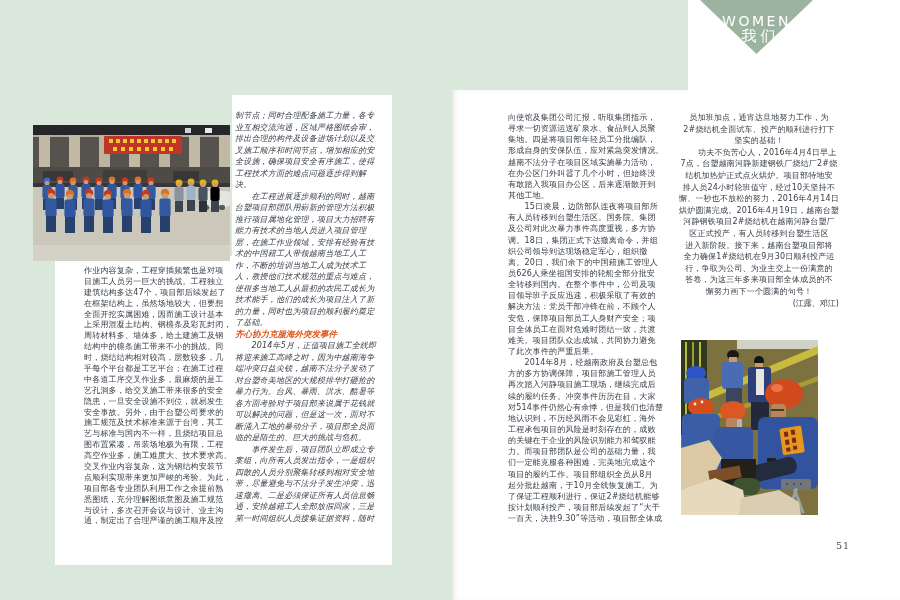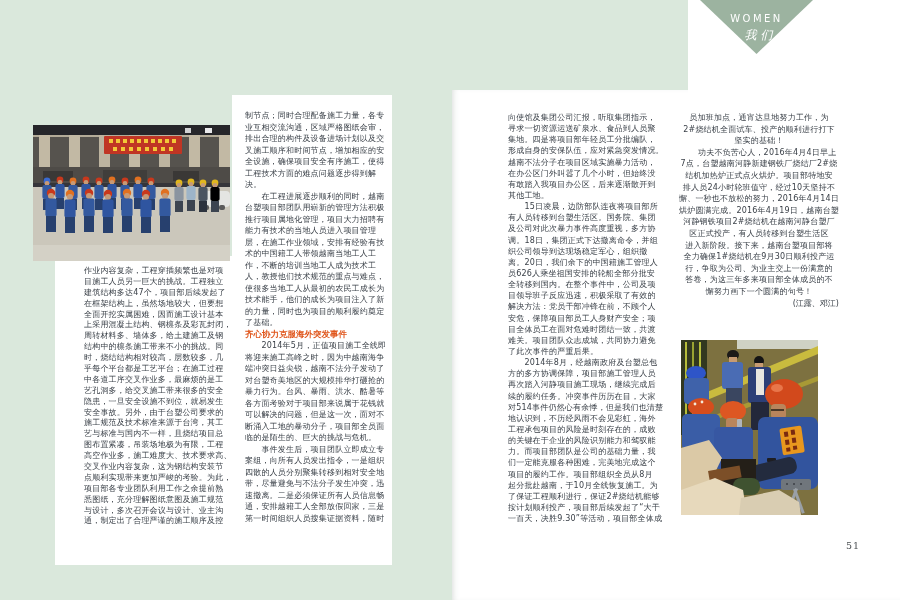--- a/index.html
+++ b/index.html
@@ -25,22 +25,22 @@
 
 <div class="abs panel" style="left:232px;top:95px;width:160px;height:470px;"></div>
 <div class="abs panel" style="left:55px;top:256px;width:178px;height:309px;"></div>
 <div class="abs panel rpanel" style="left:452px;top:90px;width:448px;height:510px;"></div>
 <div class="abs panel" style="left:688px;top:0;width:212px;height:95px;"></div>
 
 <div class="abs" style="left:700px;top:0;width:113px;height:54px;">
   <svg width="113" height="54" viewBox="0 0 113 54">
     <polygon points="0,0 113,0 56.5,54" fill="#9cb3a0"></polygon>
   </svg>
-  <div class="abs tab-en" style="left:0;top:13px;width:113px;text-align:center;color:#ffffff;font-size:10px;">WOMEN</div>
-  <div class="abs tab-zh" style="left:4px;top:27px;width:113px;text-align:center;color:#ffffff;font-size:12px;font-style:italic;">我们</div>
+  <div class="abs tab-en" style="left:0;top:13px;width:113px;text-align:center;color:#ffffff;font-size:14px;">WOMEN</div>
+  <div class="abs tab-zh" style="left:4px;top:27px;width:113px;text-align:center;color:#ffffff;font-size:15px;">我们</div>
 </div>
 
 <div class="abs" style="left:33px;top:125px;width:197px;height:136px;">
 <svg width="197" height="136" viewBox="0 0 197 136">
   <rect x="0" y="0" width="197" height="136" fill="#aaa79b"></rect>
 
   <rect x="0" y="10" width="197" height="52" fill="#b3ab98"></rect>
   <rect x="0" y="0" width="197" height="10" fill="#26262a"></rect>
   <rect x="152" y="3" width="6" height="5" fill="#cfd0d2"></rect>
   <rect x="172" y="3" width="7" height="5" fill="#e9e9eb"></rect>
@@ -242,21 +242,21 @@
     <div class="tl">图布置紧凑，吊装场地极为有限，工程</div>
     <div class="tl">高空作业多，施工难度大、技术要求高、</div>
     <div class="tl">交叉作业内容复杂，这为钢结构安装节</div>
     <div class="tl">点顺利实现带来更加严峻的考验。为此，</div>
     <div class="tl">项目部各专业团队利用工作之余提前熟</div>
     <div class="tl">悉图纸，充分理解图纸意图及施工规范</div>
     <div class="tl">与设计，多次召开会议与设计、业主沟</div>
     <div class="tl">通，制定出了合理严谨的施工顺序及控</div>
   </div>
 
-<div class="abs" style="left:245px;top:110px;width:150px;">
+<div class="abs" style="left:235px;top:110px;width:150px;font-style:italic;">
   <div class="col lh115">
       <div class="tl">制节点；同时合理配备施工力量，各专</div>
       <div class="tl">业互相交流沟通，区域严格图纸会审，</div>
       <div class="tl">排出合理的构件及设备进场计划以及交</div>
       <div class="tl">叉施工顺序和时间节点，增加相应的安</div>
       <div class="tl">全设施，确保项目安全有序施工，使得</div>
       <div class="tl">工程技术方面的难点问题逐步得到解</div>
       <div class="tl">决。</div>
       <div class="tl">　　在工程进展逐步顺利的同时，越南</div>
       <div class="tl">台塑项目部团队用崭新的管理方法积极</div>
@@ -439,13 +439,13 @@
   <rect x="40" y="119" width="35" height="32" fill="#241f18"></rect>
   <g transform="rotate(-10 45 135)">
         <rect x="28" y="128" width="32" height="12" fill="#7c4f28"></rect>
       </g>
   <rect x="52" y="138" width="27" height="17" rx="8" fill="#3f5230"></rect>
   <polygon points="0,150 34,138 62,150 66,175 0,175" fill="#e7d9bc"></polygon>
   <polygon points="60,158 98,150 118,162 120,175 58,175" fill="#d9cdb2"></polygon>
 </svg>
 </div>
 
-<div class="abs pagenum" style="left:836px;top:540px;width:24px;text-align:right;">51</div>
+<div class="abs pagenum" style="left:836px;top:540px;width:24px;text-align:left;">51</div>
 
 </body></html>

